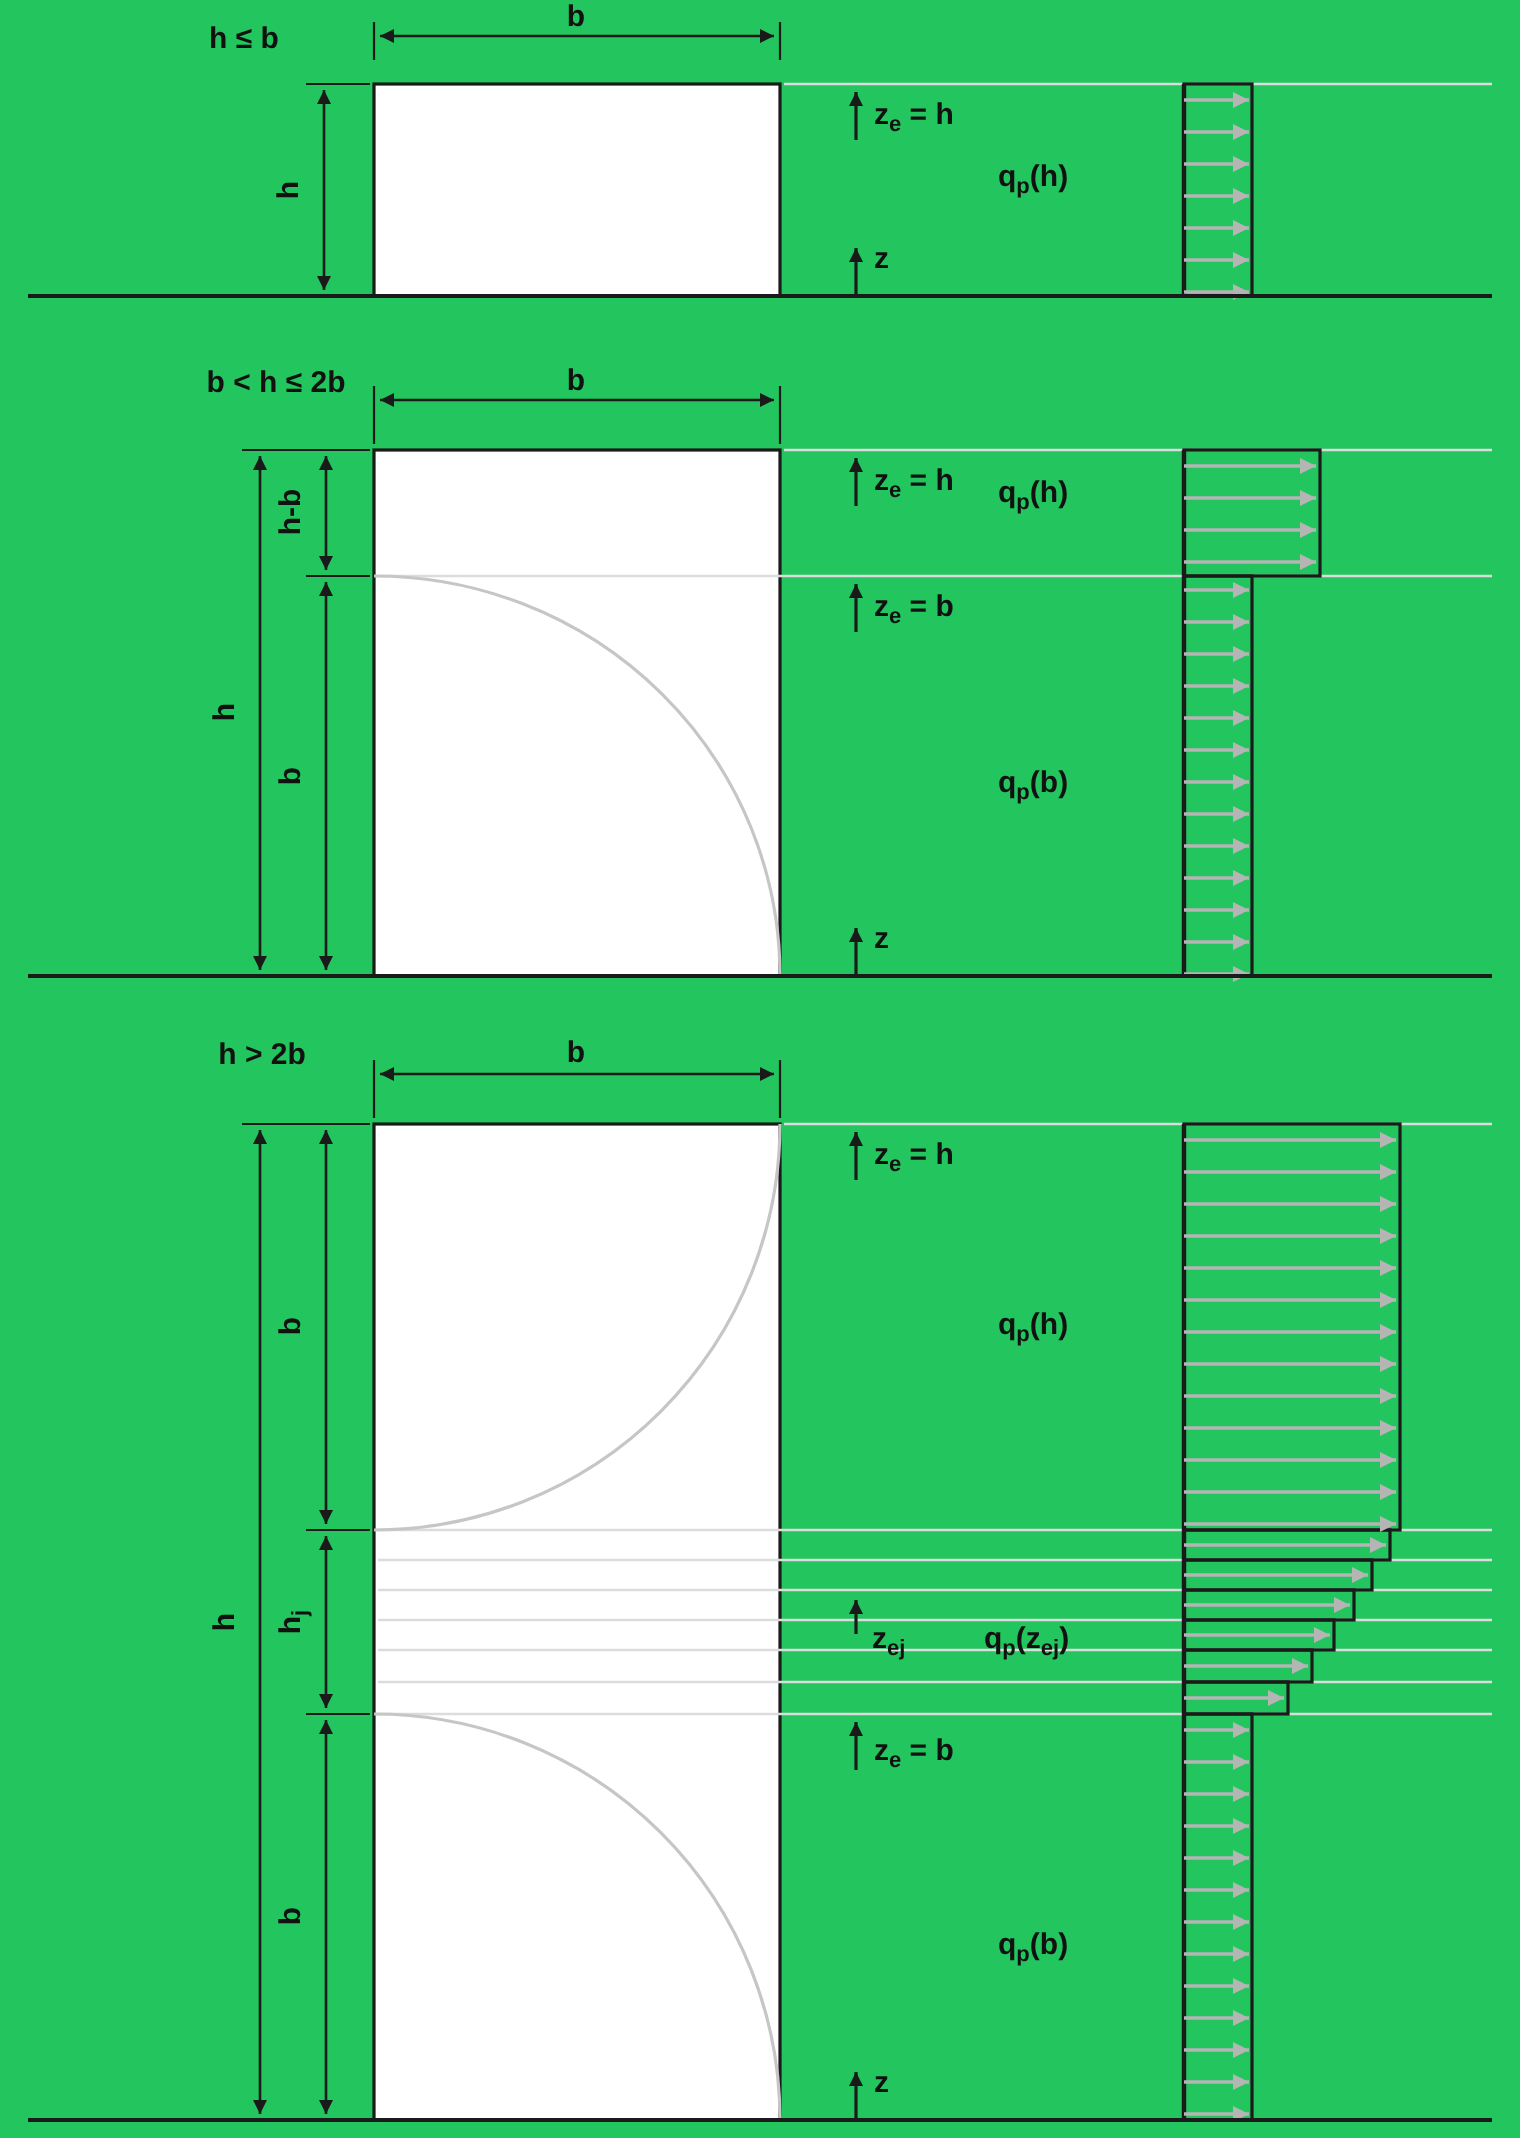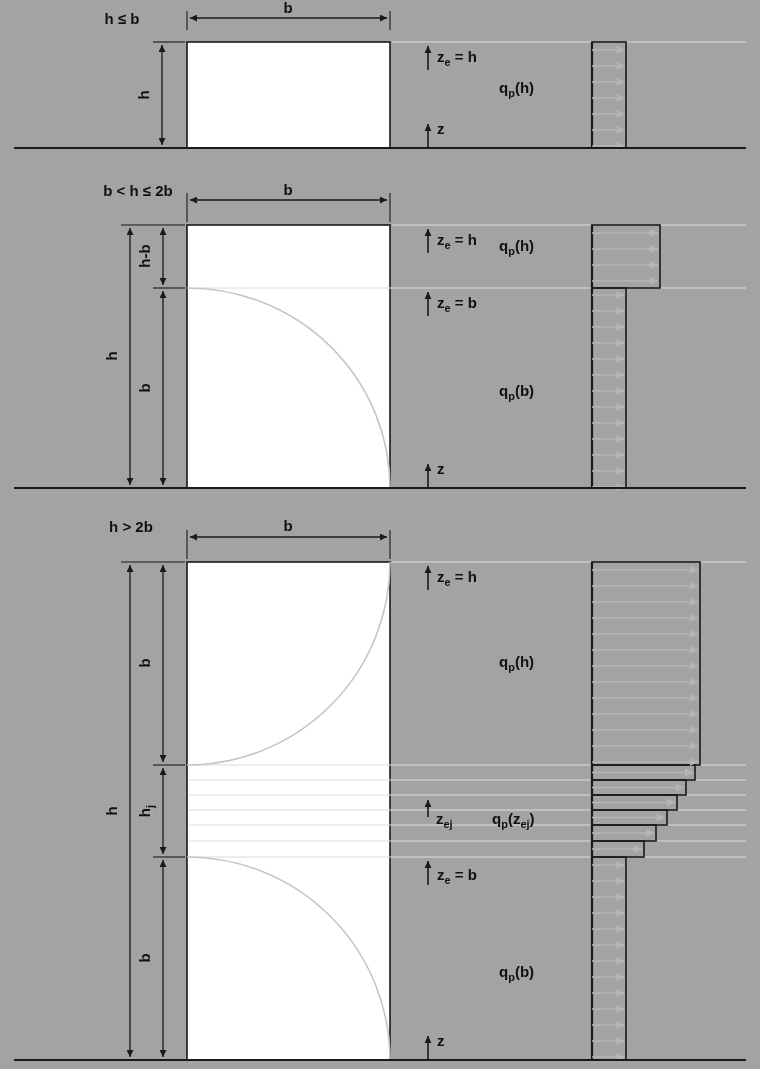--- a/index.html
+++ b/index.html
@@ -1,16 +1,16 @@
 <!DOCTYPE html>
 <html style="--line: #1a1a1a; --pressure-arrow: #b5b5b5; --guide: #dcdcdc; --arc: #c6c6c6;"><head>
 <meta charset="utf-8">
 <style>
   html,body{margin:0;padding:0;background:#fff;}
-  .stage{position:relative;width:760px;height:1069px;background:#a3a3a3;overflow:hidden;}
+  .stage{position:relative;width:760px;height:1069px;background:#22c55e;overflow:hidden;}
   svg{display:block;}
   text{font-family:"Liberation Sans",sans-serif;font-weight:bold;font-size:15px;fill:#111;}
   .sub{font-size:11px;}
   .ttl{font-size:15px;}
   .bld{fill:#fff;stroke:var(--line,#1a1a1a);stroke-width:1.6;}
   .pbox{fill:none;stroke:var(--line,#1a1a1a);stroke-width:1.6;}
   .pline{stroke:var(--line,#1a1a1a);stroke-width:2.2;}
   .ground{stroke:var(--line,#1a1a1a);stroke-width:2;}
   .dim{stroke:var(--line,#1a1a1a);stroke-width:1.3;}
   .ext{stroke:var(--line,#1a1a1a);stroke-width:1.1;}

